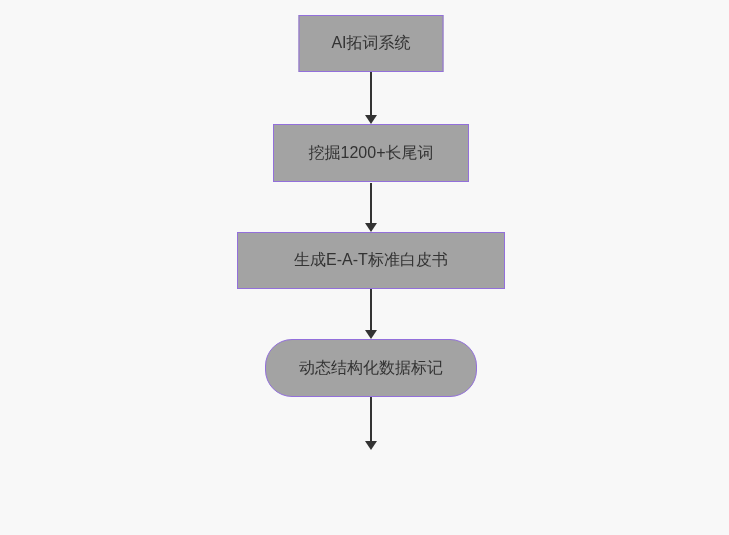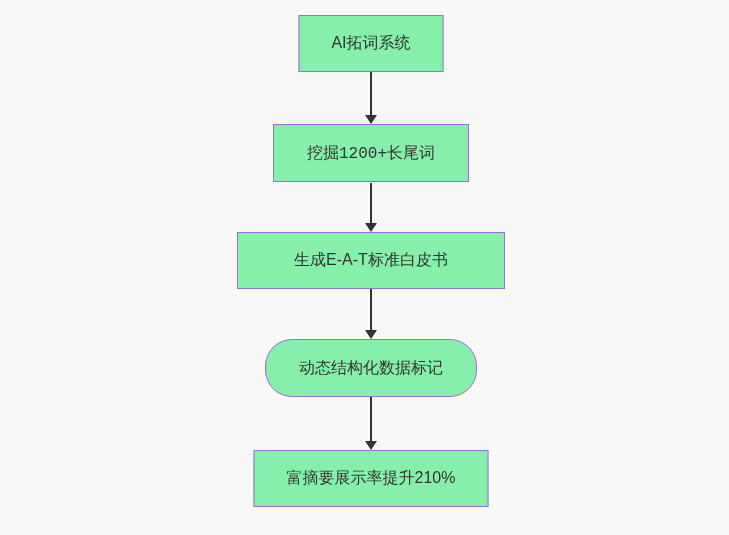--- a/index.html
+++ b/index.html
@@ -17,33 +17,33 @@
   .canvas {
     position: absolute;
     top: 0; left: 0;
     width: 729px;
     height: 535px;
   }
   .node {
     position: absolute;
     left: 371px;
     transform: translateX(-50%);
-    background: #86efac;
+    background: #a3a3a3;
     border: 1px solid #9370db;
     color: #333333;
     font-size: 16px;
     display: flex;
     align-items: center;
     justify-content: center;
     text-align: center;
     box-sizing: border-box;
     white-space: nowrap;
   }
   .node-1 { top: 15px;  width: 145px; height: 57px; }
-  .node-2 { top: 124px; width: 196px; height: 58px; font-family: Liberation Mono, monospace; }
+  .node-2 { top: 124px; width: 196px; height: 58px; }
   .node-3 { top: 232px; width: 268px; height: 57px; }
   .node-4 { top: 339px; width: 212px; height: 58px; border-radius: 27px; }
   .node-5 { top: 450px; width: 235px; height: 57px; }
 
   .edge {
     position: absolute;
     left: 371px;
     transform: translateX(-50%);
     width: 12px;
     display: flex;
@@ -102,17 +102,14 @@
 
   <div class="node node-4">
     <span>动态结构化数据标记</span>
   </div>
 
   <div class="edge edge-4">
     <div class="edge-line"></div>
     <div class="edge-arrowhead"></div>
   </div>
 
-  <div class="node node-5">
-    <span>富摘要展示率提升210%</span>
-  </div>
 
 </div>
 
 </body></html>

